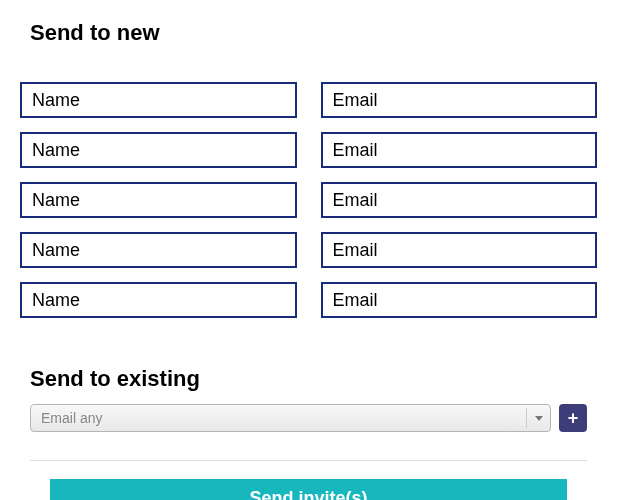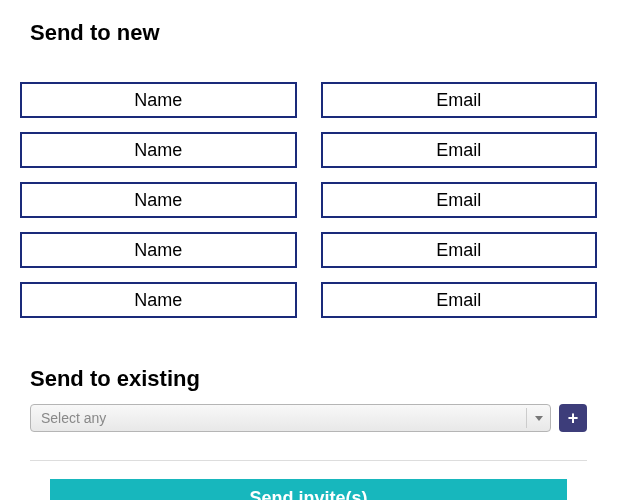--- a/index.html
+++ b/index.html
@@ -29,21 +29,20 @@
     }
     .text-input {
       flex: 1;
       height: 36px;
       border: 2px solid #1a2a7a;
       font-size: 18px;
       font-family: inherit;
       padding: 4px 10px;
       color: #000;
       outline: none;
-      text-align: center;
     }
     .text-input::placeholder {
       color: #000;
       opacity: 1;
     }
     .existing-section {
       margin-top: 10px;
     }
     .existing-heading {
       font-size: 22px;
@@ -152,21 +151,21 @@
       <input type="text" class="text-input" placeholder="Email" style="">
     </div>
   </div>
 </section>
 
 <section class="existing-section">
   <h2 class="existing-heading">Send to existing</h2>
 
   <div class="select-row">
     <div class="select-box">
-      <span>Select any</span>
+      <span>Email any</span>
       <span class="select-caret">
         <span class="caret-down"></span>
       </span>
     </div>
     <button class="add-btn">
       <span>+</span>
     </button>
   </div>
 
   <hr class="divider">

